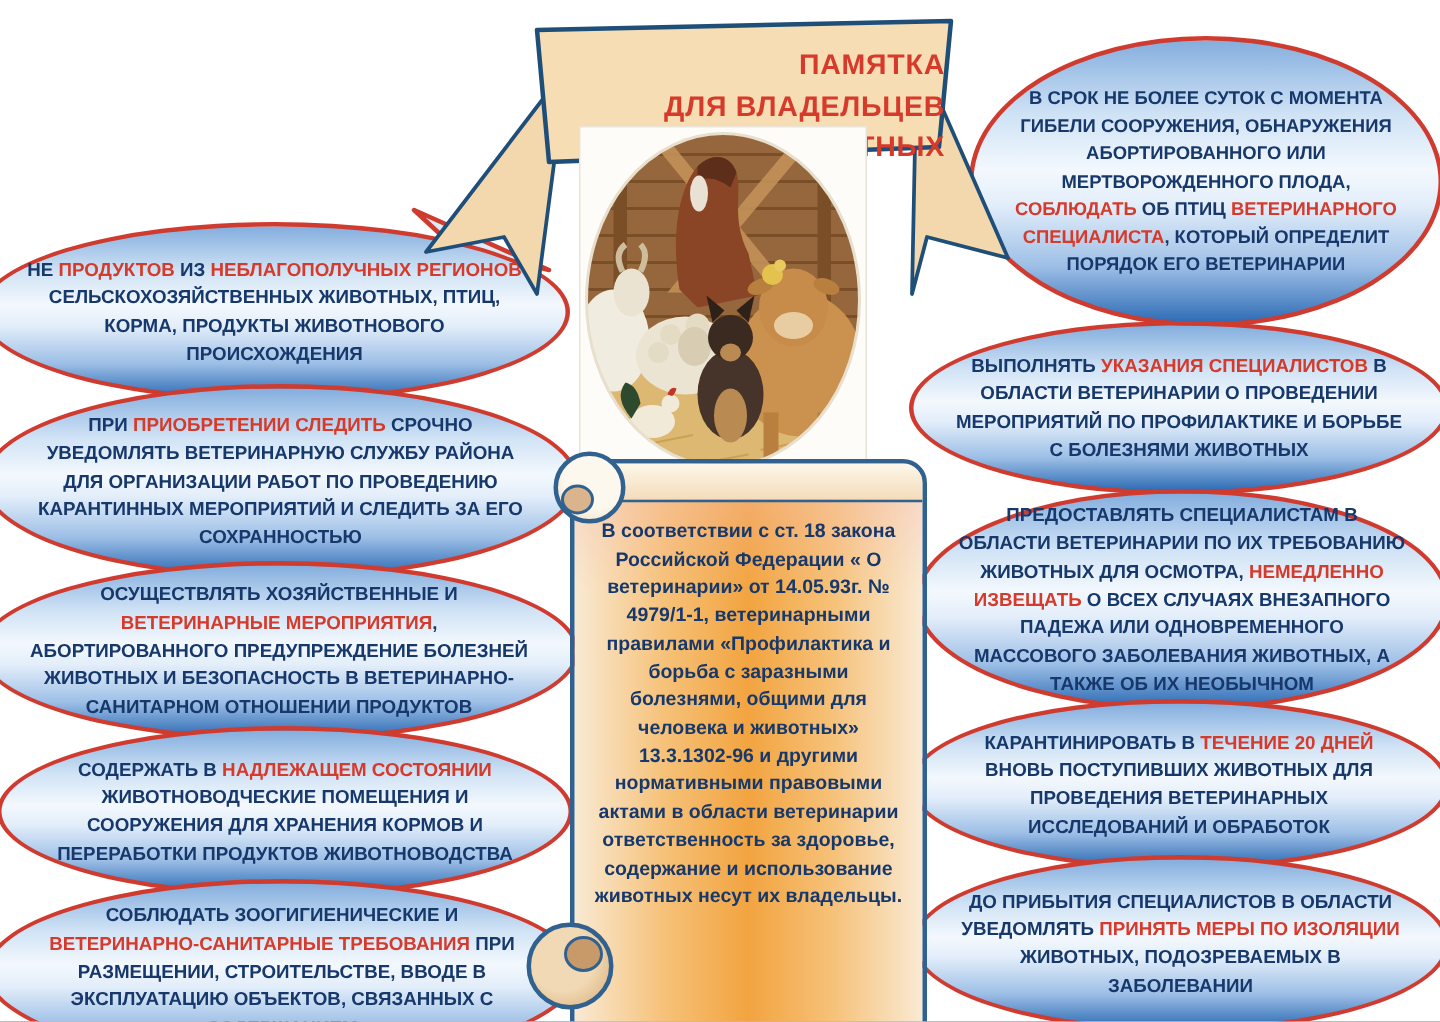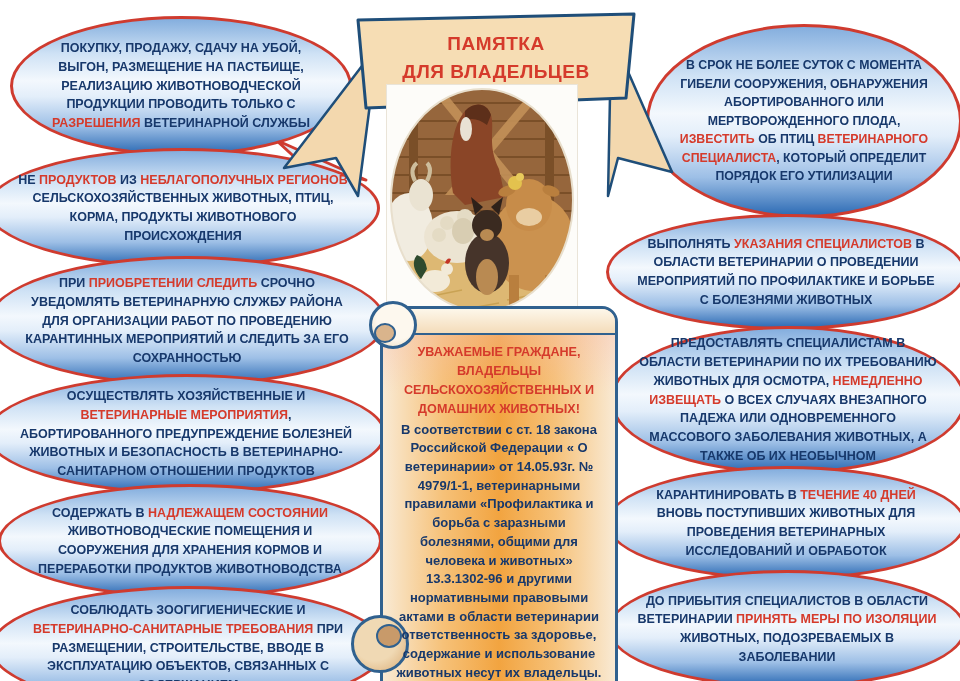--- a/index.html
+++ b/index.html
@@ -36,21 +36,21 @@
   .b-r2{left:606px;top:214px;width:360px;height:116px;z-index:3;}
   .b-r3{left:610px;top:326px;width:356px;height:148px;z-index:4;}
   .b-r4{left:606px;top:466px;width:360px;height:114px;z-index:5;}
   .b-r5{left:608px;top:570px;width:358px;height:118px;z-index:6;}
   
   .tail-l1{position:absolute;left:262px;top:138px;z-index:1;}
   
   .banner-svg{position:absolute;left:270px;top:0;z-index:4;}
   .banner-text{
     position:absolute;left:362px;top:30px;width:268px;z-index:5;
-    text-align:center;color:var(--red);font-weight:bold;
+    text-align:right;color:var(--red);font-weight:bold;
     font-size:19px;line-height:1.45;letter-spacing:.5px;
   }
   
   .photo-frame{
     position:absolute;left:386px;top:84px;width:192px;height:232px;
     background:#fdfcf9;border:1px solid #eae4d8;box-sizing:border-box;z-index:6;
   }
   
   .scroll{
     position:absolute;left:380px;top:306px;width:238px;height:390px;z-index:8;
@@ -84,53 +84,50 @@
 </style>
 </head>
 <body>
 
 <div class="canvas">
 
   <svg class="tail-l1" width="110" height="60">
     <polygon points="14,2 104,42 40,26" fill="#dcebf8" stroke="#cf3b2f" stroke-width="3" stroke-linejoin="round"></polygon>
   </svg>
 
-  <div class="bubble b-l1">
-    <div class="inner"><span>ПОКУПКУ, ПРОДАЖУ, СДАЧУ НА УБОЙ, ВЫГОН, РАЗМЕЩЕНИЕ НА ПАСТБИЩЕ, РЕАЛИЗАЦИЮ ЖИВОТНОВОДЧЕСКОЙ ПРОДУКЦИИ ПРОВОДИТЬ ТОЛЬКО С </span><span class="hl">РАЗРЕШЕНИЯ</span><span> ВЕТЕРИНАРНОЙ СЛУЖБЫ</span></div>
-  </div>
   <div class="bubble b-l2">
     <div class="inner"><span>НЕ </span><span class="hl">ПРОДУКТОВ</span><span> ИЗ </span><span class="hl">НЕБЛАГОПОЛУЧНЫХ РЕГИОНОВ</span><span> СЕЛЬСКОХОЗЯЙСТВЕННЫХ ЖИВОТНЫХ, ПТИЦ, КОРМА, ПРОДУКТЫ ЖИВОТНОВОГО ПРОИСХОЖДЕНИЯ</span></div>
   </div>
   <div class="bubble b-l3">
     <div class="inner"><span>ПРИ </span><span class="hl">ПРИОБРЕТЕНИИ СЛЕДИТЬ</span><span> СРОЧНО УВЕДОМЛЯТЬ ВЕТЕРИНАРНУЮ СЛУЖБУ РАЙОНА ДЛЯ ОРГАНИЗАЦИИ РАБОТ ПО ПРОВЕДЕНИЮ КАРАНТИННЫХ МЕРОПРИЯТИЙ И СЛЕДИТЬ ЗА ЕГО СОХРАННОСТЬЮ</span></div>
   </div>
   <div class="bubble b-l4">
     <div class="inner"><span>ОСУЩЕСТВЛЯТЬ ХОЗЯЙСТВЕННЫЕ И </span><span class="hl">ВЕТЕРИНАРНЫЕ МЕРОПРИЯТИЯ</span><span>, АБОРТИРОВАННОГО ПРЕДУПРЕЖДЕНИЕ БОЛЕЗНЕЙ ЖИВОТНЫХ И БЕЗОПАСНОСТЬ В ВЕТЕРИНАРНО-САНИТАРНОМ ОТНОШЕНИИ ПРОДУКТОВ</span></div>
   </div>
   <div class="bubble b-l5">
     <div class="inner"><span>СОДЕРЖАТЬ В </span><span class="hl">НАДЛЕЖАЩЕМ СОСТОЯНИИ</span><span> ЖИВОТНОВОДЧЕСКИЕ ПОМЕЩЕНИЯ И СООРУЖЕНИЯ ДЛЯ ХРАНЕНИЯ КОРМОВ И ПЕРЕРАБОТКИ ПРОДУКТОВ ЖИВОТНОВОДСТВА</span></div>
   </div>
   <div class="bubble b-l6">
     <div class="inner"><span>СОБЛЮДАТЬ ЗООГИГИЕНИЧЕСКИЕ И </span><span class="hl">ВЕТЕРИНАРНО-САНИТАРНЫЕ ТРЕБОВАНИЯ</span><span> ПРИ РАЗМЕЩЕНИИ, СТРОИТЕЛЬСТВЕ, ВВОДЕ В ЭКСПЛУАТАЦИЮ ОБЪЕКТОВ, СВЯЗАННЫХ С СОДЕРЖАНИЕМ</span></div>
   </div>
 
   <div class="bubble b-r1">
-    <div class="inner"><span>В СРОК НЕ БОЛЕЕ СУТОК С МОМЕНТА ГИБЕЛИ СООРУЖЕНИЯ, ОБНАРУЖЕНИЯ АБОРТИРОВАННОГО ИЛИ МЕРТВОРОЖДЕННОГО ПЛОДА, </span><span class="hl">ИЗВЕСТИТЬ</span><span> ОБ ПТИЦ </span><span class="hl">ВЕТЕРИНАРНОГО СПЕЦИАЛИСТА</span><span>, КОТОРЫЙ ОПРЕДЕЛИТ ПОРЯДОК ЕГО УТИЛИЗАЦИИ</span></div>
+    <div class="inner"><span>В СРОК НЕ БОЛЕЕ СУТОК С МОМЕНТА ГИБЕЛИ СООРУЖЕНИЯ, ОБНАРУЖЕНИЯ АБОРТИРОВАННОГО ИЛИ МЕРТВОРОЖДЕННОГО ПЛОДА, </span><span class="hl">СОБЛЮДАТЬ</span><span> ОБ ПТИЦ </span><span class="hl">ВЕТЕРИНАРНОГО СПЕЦИАЛИСТА</span><span>, КОТОРЫЙ ОПРЕДЕЛИТ ПОРЯДОК ЕГО ВЕТЕРИНАРИИ</span></div>
   </div>
   <div class="bubble b-r2">
     <div class="inner"><span>ВЫПОЛНЯТЬ </span><span class="hl">УКАЗАНИЯ СПЕЦИАЛИСТОВ</span><span> В ОБЛАСТИ ВЕТЕРИНАРИИ О ПРОВЕДЕНИИ МЕРОПРИЯТИЙ ПО ПРОФИЛАКТИКЕ И БОРЬБЕ С БОЛЕЗНЯМИ ЖИВОТНЫХ</span></div>
   </div>
   <div class="bubble b-r3">
     <div class="inner"><span>ПРЕДОСТАВЛЯТЬ СПЕЦИАЛИСТАМ В ОБЛАСТИ ВЕТЕРИНАРИИ ПО ИХ ТРЕБОВАНИЮ ЖИВОТНЫХ ДЛЯ ОСМОТРА, </span><span class="hl">НЕМЕДЛЕННО ИЗВЕЩАТЬ</span><span> О ВСЕХ СЛУЧАЯХ ВНЕЗАПНОГО ПАДЕЖА ИЛИ ОДНОВРЕМЕННОГО МАССОВОГО ЗАБОЛЕВАНИЯ ЖИВОТНЫХ, А ТАКЖЕ ОБ ИХ НЕОБЫЧНОМ</span></div>
   </div>
   <div class="bubble b-r4">
-    <div class="inner"><span>КАРАНТИНИРОВАТЬ В </span><span class="hl">ТЕЧЕНИЕ 40 ДНЕЙ</span><span> ВНОВЬ ПОСТУПИВШИХ ЖИВОТНЫХ ДЛЯ ПРОВЕДЕНИЯ ВЕТЕРИНАРНЫХ ИССЛЕДОВАНИЙ И ОБРАБОТОК</span></div>
+    <div class="inner"><span>КАРАНТИНИРОВАТЬ В </span><span class="hl">ТЕЧЕНИЕ 20 ДНЕЙ</span><span> ВНОВЬ ПОСТУПИВШИХ ЖИВОТНЫХ ДЛЯ ПРОВЕДЕНИЯ ВЕТЕРИНАРНЫХ ИССЛЕДОВАНИЙ И ОБРАБОТОК</span></div>
   </div>
   <div class="bubble b-r5">
-    <div class="inner"><span>ДО ПРИБЫТИЯ СПЕЦИАЛИСТОВ В ОБЛАСТИ ВЕТЕРИНАРИИ </span><span class="hl">ПРИНЯТЬ МЕРЫ ПО ИЗОЛЯЦИИ</span><span> ЖИВОТНЫХ, ПОДОЗРЕВАЕМЫХ В ЗАБОЛЕВАНИИ</span></div>
+    <div class="inner"><span>ДО ПРИБЫТИЯ СПЕЦИАЛИСТОВ В ОБЛАСТИ УВЕДОМЛЯТЬ </span><span class="hl">ПРИНЯТЬ МЕРЫ ПО ИЗОЛЯЦИИ</span><span> ЖИВОТНЫХ, ПОДОЗРЕВАЕМЫХ В ЗАБОЛЕВАНИИ</span></div>
   </div>
 
   <svg class="banner-svg" width="420" height="240">
 
     <polygon points="95,62 14,168 66,158 88,196 100,104" fill="#f3d8ae" stroke="#1f4e79" stroke-width="2.5" stroke-linejoin="round"></polygon>
 
     <polygon points="352,58 402,172 348,158 338,196 340,96" fill="#f3d8ae" stroke="#1f4e79" stroke-width="2.5" stroke-linejoin="round"></polygon>
 
     <polygon points="88,20 364,14 356,98 96,108" fill="#f6ddb4" stroke="#1f4e79" stroke-width="3" stroke-linejoin="round"></polygon>
   </svg>
@@ -214,19 +211,18 @@
       </g>
       <ellipse cx="95" cy="115" rx="91" ry="111" fill="none" stroke="#e8dfcd" stroke-width="2"></ellipse>
     </svg>
   </div>
 
   <div class="scroll">
     <div class="scroll-topstrip"></div>
     <div class="curl curl-top"></div>
     <div class="curl curl-bottom"></div>
     <div class="scroll-content">
-      <div class="scroll-heading">УВАЖАЕМЫЕ ГРАЖДАНЕ, ВЛАДЕЛЬЦЫ СЕЛЬСКОХОЗЯЙСТВЕННЫХ И ДОМАШНИХ ЖИВОТНЫХ!</div>
       <div class="scroll-body">В соответствии с ст. 18 закона Российской Федерации « О ветеринарии» от 14.05.93г. № 4979/1-1, ветеринарными правилами «Профилактика и борьба с заразными болезнями, общими для человека и животных» 13.3.1302-96 и другими нормативными правовыми актами в области ветеринарии ответственность за здоровье, содержание и использование животных несут их владельцы.</div>
 
     </div>
   </div>
 
 </div>
 
 </body></html>

